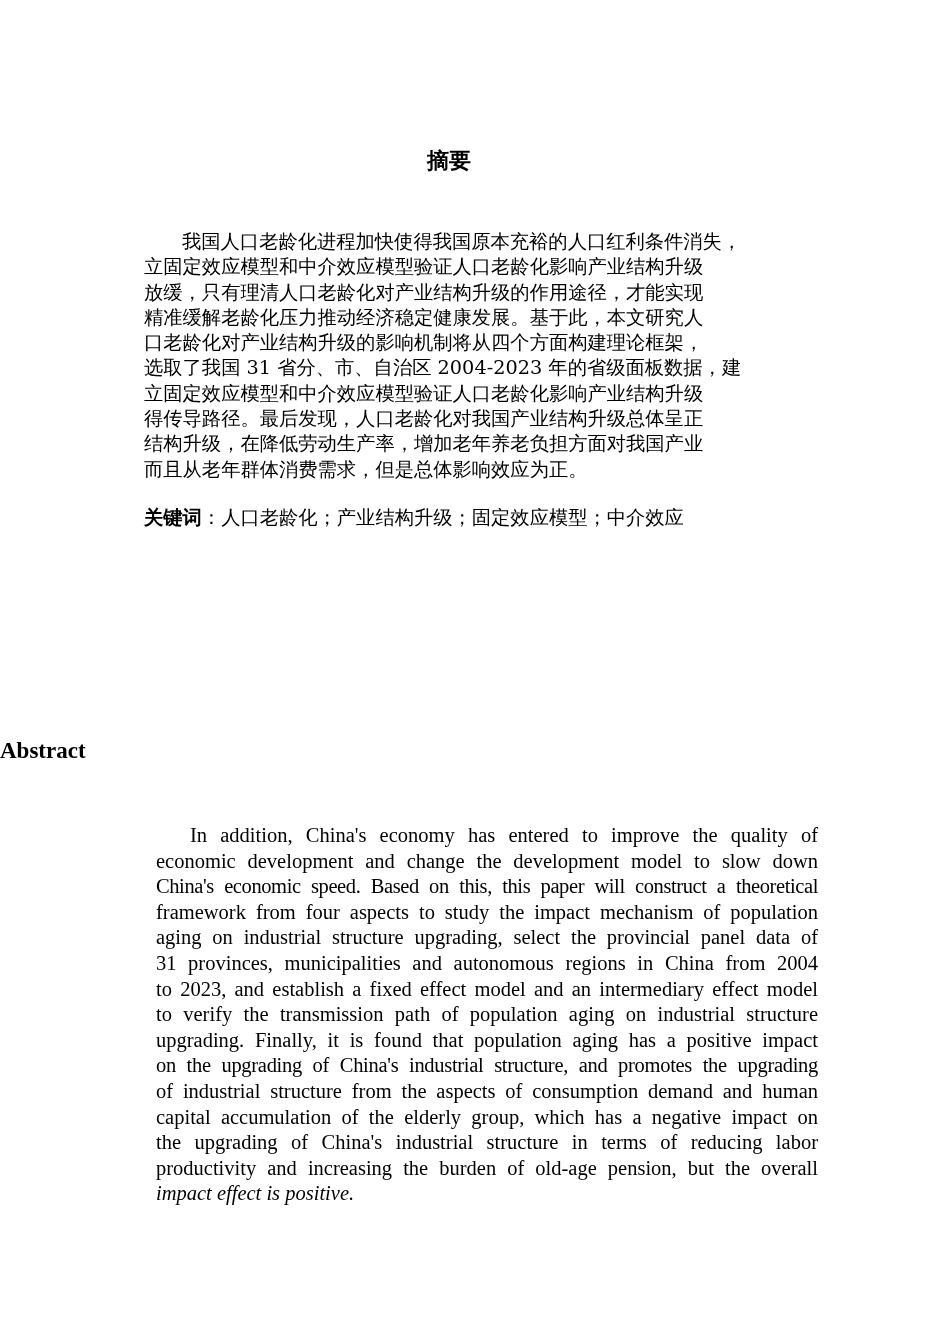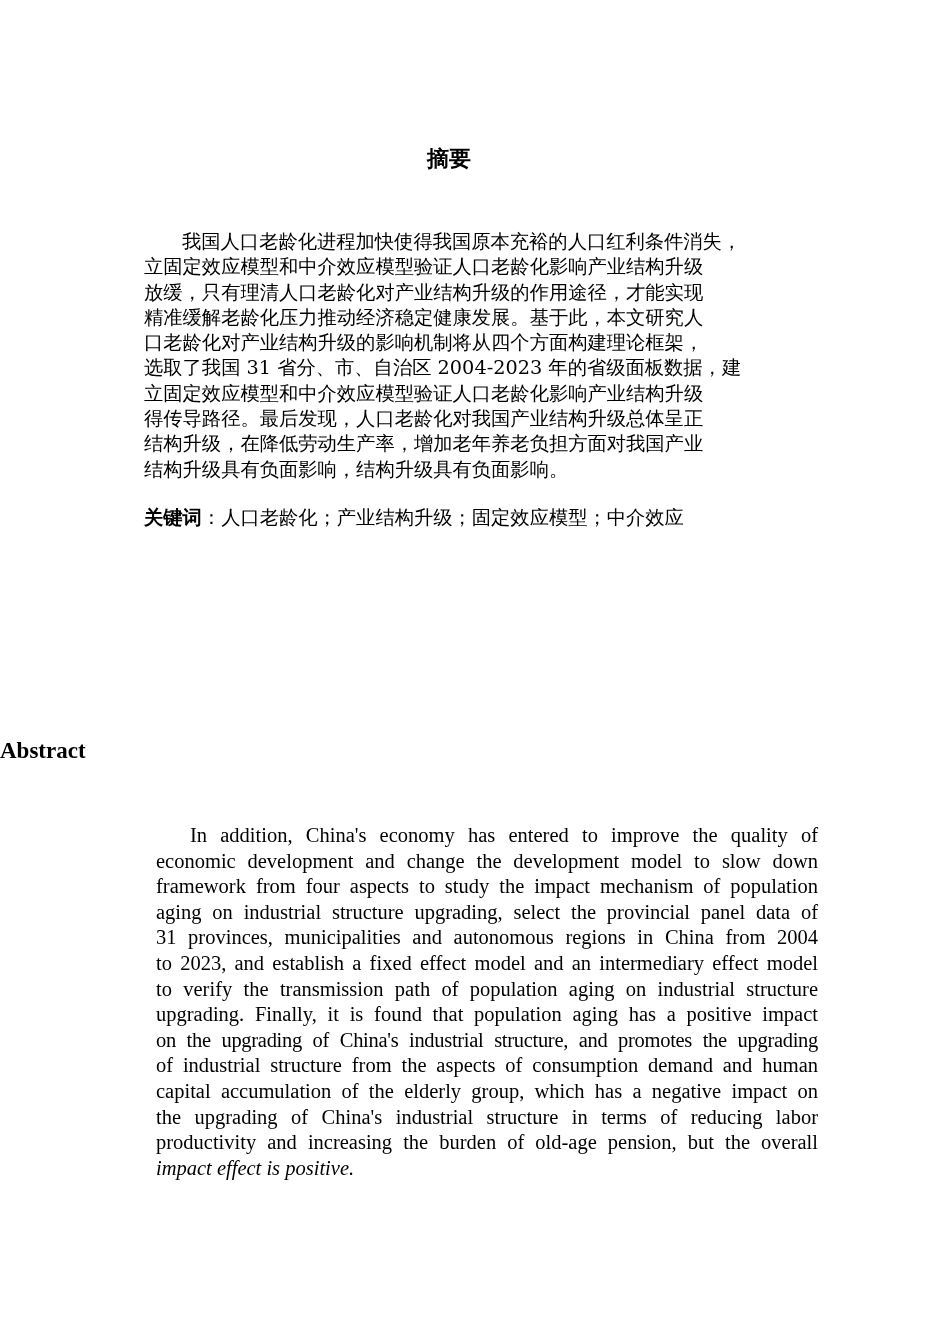--- a/index.html
+++ b/index.html
@@ -1,20 +1,20 @@
 <!DOCTYPE html>
 <html><head>
   <meta charset="utf-8">
   <style>
     html, body { margin: 0; padding: 0; background: #ffffff; }
     body { width: 950px; height: 1344px; position: relative; overflow: hidden; color: #000; }
     .page { position: absolute; left: 0; top: 0; width: 950px; height: 1344px; background: #fff; }
     .cn-title {
       position: absolute; left: 0; width: 898px; top: 146px; text-align: center;
-      font-family: Liberation Mono, monospace; font-weight: bold; font-size: 22px; line-height: 30px;
+      font-family: Liberation Serif, serif; font-weight: bold; font-size: 22px; line-height: 30px;
     }
     .cn-body {
       position: absolute; left: 144px; width: 662px; top: 201px;
       font-family: "DejaVu Serif", serif; font-size: 19.3px; line-height: 25.3px;
       text-align: justify; margin: 0;
     }
     .cn-body .line { display: block; white-space: nowrap; }
     .cn-kw {
       position: absolute; left: 144px; width: 662px; top: 505px;
       font-family: "DejaVu Serif", serif; font-size: 19.3px; line-height: 26px; white-space: nowrap;
@@ -45,32 +45,33 @@
   <div class="cn-body">
     <span class="line indent" style="padding-left:38px">我国人口老龄化进程加快使得我国原本充裕的人口红利条件消失，</span>
     <span class="line">立固定效应模型和中介效应模型验证人口老龄化影响产业结构升级</span>
     <span class="line">放缓，只有理清人口老龄化对产业结构升级的作用途径，才能实现</span>
     <span class="line">精准缓解老龄化压力推动经济稳定健康发展。基于此，本文研究人</span>
     <span class="line">口老龄化对产业结构升级的影响机制将从四个方面构建理论框架，</span>
     <span class="line">选取了我国 31 省分、市、自治区 2004-2023 年的省级面板数据，建</span>
     <span class="line">立固定效应模型和中介效应模型验证人口老龄化影响产业结构升级</span>
     <span class="line">得传导路径。最后发现，人口老龄化对我国产业结构升级总体呈正</span>
     <span class="line">结构升级，在降低劳动生产率，增加老年养老负担方面对我国产业</span>
-    <span class="line">结构升级具有负面影响，结构升级具有负面影响。</span>
+    <span class="line">而且从老年群体消费需求，但是总体影响效应为正。</span>
   </div>
 
   <div class="cn-kw">
     <span class="kw-label">关键词</span><span>：</span><span>人口老龄化；产业结构升级；固定效应模型；中介效应</span>
   </div>
 
   <div class="en-title">Abstract</div>
 
   <div class="en-body">
     <span class="line indent">In addition, China's economy has entered to improve the quality of</span>
     <span class="line">economic development and change the development model to slow down</span>
+    <span class="line" style="letter-spacing:-0.4px">China's economic speed. Based on this, this paper will construct a theoretical</span>
     <span class="line">framework from four aspects to study the impact mechanism of population</span>
     <span class="line">aging on industrial structure upgrading, select the provincial panel data of</span>
     <span class="line">31 provinces, municipalities and autonomous regions in China from 2004</span>
     <span class="line">to 2023, and establish a fixed effect model and an intermediary effect model</span>
     <span class="line">to verify the transmission path of population aging on industrial structure</span>
     <span class="line">upgrading. Finally, it is found that population aging has a positive impact</span>
     <span class="line" style="letter-spacing:-0.3px">on the upgrading of China's industrial structure, and promotes the upgrading</span>
     <span class="line">of industrial structure from the aspects of consumption demand and human</span>
     <span class="line">capital accumulation of the elderly group, which has a negative impact on</span>
     <span class="line">the upgrading of China's industrial structure in terms of reducing labor</span>

